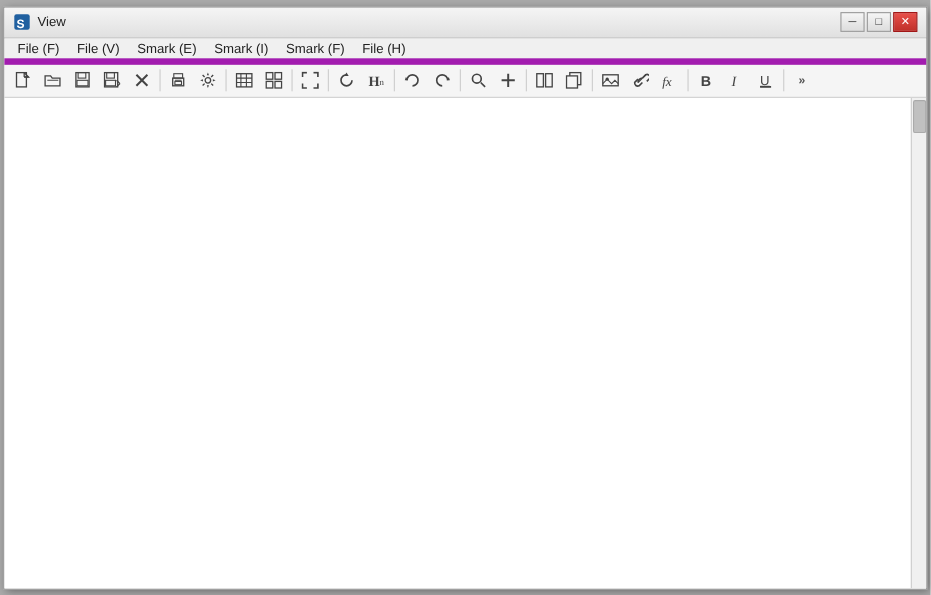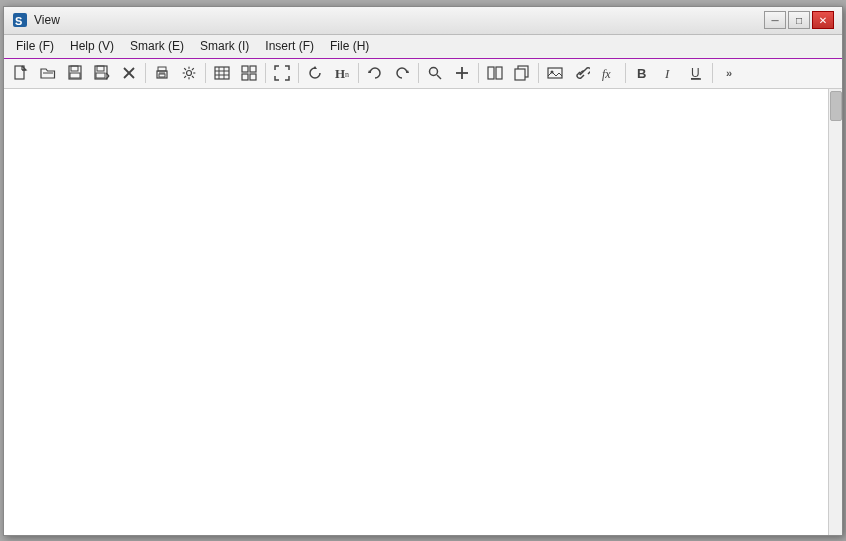--- a/index.html
+++ b/index.html
@@ -82,21 +82,21 @@
       border-color: #900;
       color: white;
     }
 
     
     .menu-bar {
       background: #f0f0f0;
       height: 24px;
       display: flex;
       align-items: center;
-      border-bottom: 1px solid #a21caf;
+      border-bottom: 6px solid #a21caf;
       padding: 0 4px;
     }
 
     .menu-item {
       padding: 2px 8px;
       font-size: 12px;
       color: #222;
       cursor: pointer;
       height: 22px;
       display: flex;
@@ -196,24 +196,24 @@
     </div>
     <div class="title-bar-controls">
       <button class="win-btn">─</button>
       <button class="win-btn">□</button>
       <button class="win-btn close">✕</button>
     </div>
   </div>
 
   <div class="menu-bar">
     <div class="menu-item">File (F)</div>
-    <div class="menu-item">Help (V)</div>
+    <div class="menu-item">File (V)</div>
     <div class="menu-item">Smark (E)</div>
     <div class="menu-item">Smark (I)</div>
-    <div class="menu-item">Insert (F)</div>
+    <div class="menu-item">Smark (F)</div>
     <div class="menu-item">File (H)</div>
   </div>
 
   <div class="toolbar">
 
     <button class="tb-btn" title="New">
       <svg class="tb-icon" viewBox="0 0 16 16">
         <rect x="2" y="1" width="9" height="13" fill="none" stroke="#444" stroke-width="1.2"></rect>
         <polyline points="9,1 13,5 9,5" fill="none" stroke="#444" stroke-width="1.2"></polyline>
         <line x1="9" y1="1" x2="9" y2="5" stroke="#444" stroke-width="1.2"></line>

